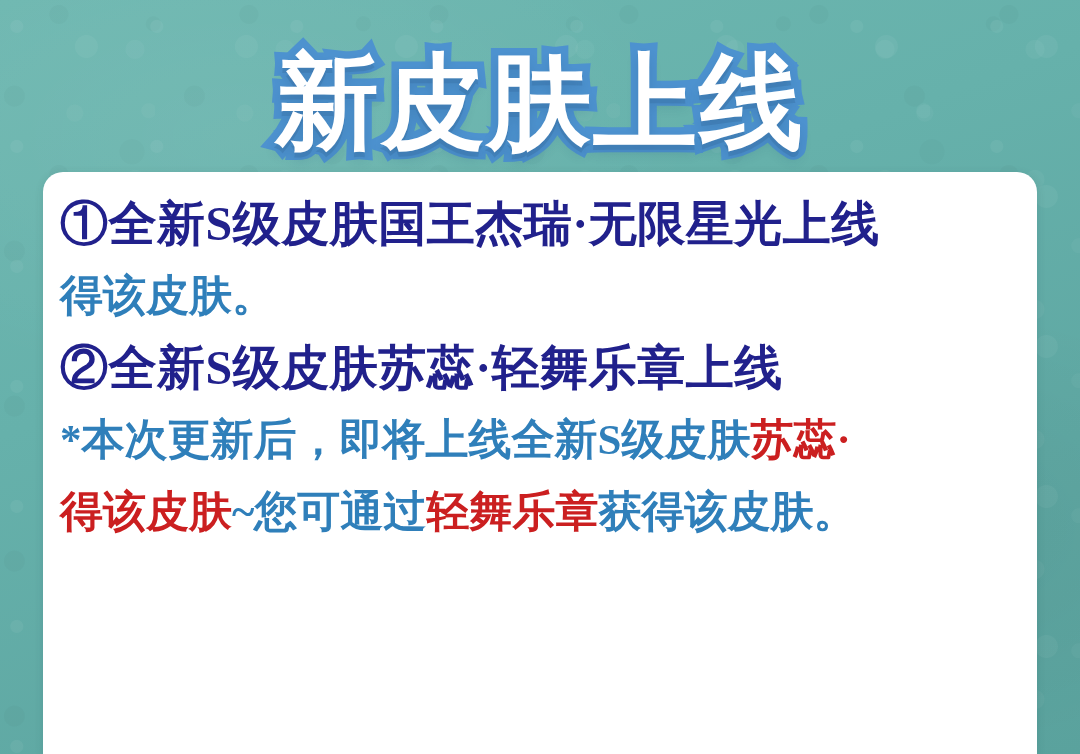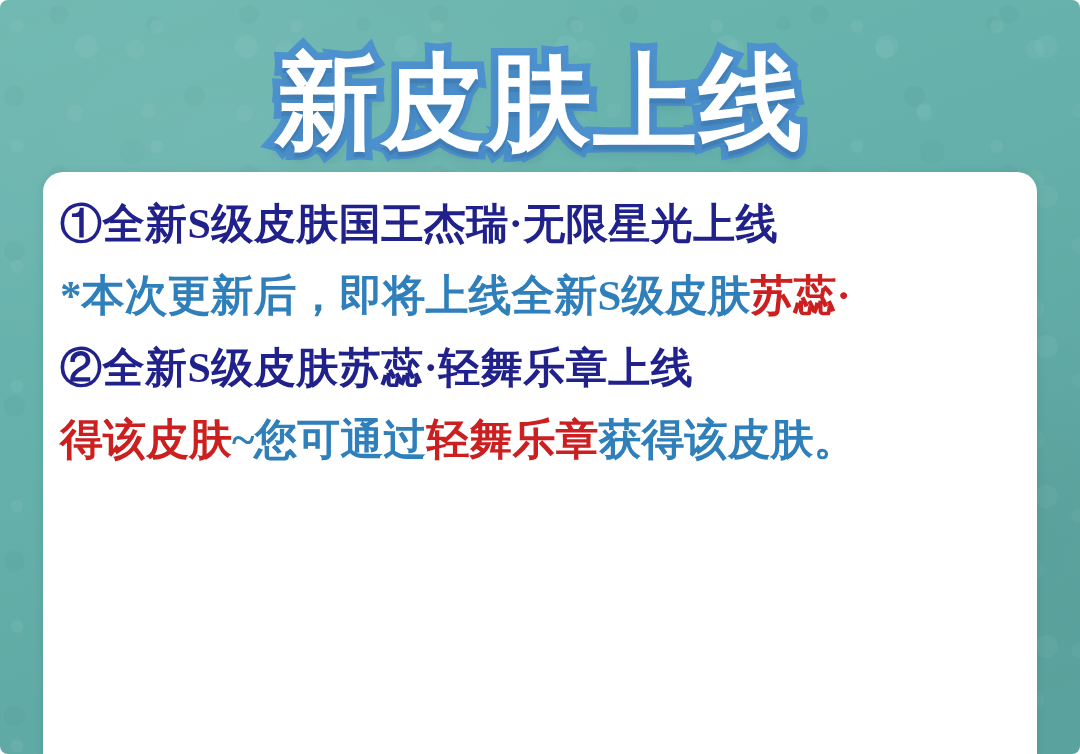--- a/index.html
+++ b/index.html
@@ -15,21 +15,20 @@
 
   #poster {
     position: relative;
     width: 1080px;
     height: 754px;
     background:
       radial-gradient(ellipse 70% 55% at 22% 18%, rgba(255,255,255,0.055), rgba(255,255,255,0) 62%),
       radial-gradient(ellipse 60% 50% at 82% 70%, rgba(0,0,0,0.05), rgba(0,0,0,0) 62%),
       linear-gradient(160deg, #6fb8b1 0%, #66b1ab 38%, #5fa8a3 72%, #5aa29d 100%);
     overflow: hidden;
-    border-radius: 8px;
   }
 
   
   #poster .bg-texture {
     position: absolute;
     inset: 0;
     pointer-events: none;
     opacity: 0.5;
     background-image:
       radial-gradient(circle at 12% 22%, rgba(255,255,255,0.10) 0 6px, rgba(255,255,255,0) 7px),
@@ -93,21 +92,21 @@
   .body-line {
     font-family: "Liberation Serif", "DejaVu Serif", serif;
     font-weight: bold;
     font-size: 43px;
     line-height: 72px;
     white-space: nowrap;
     letter-spacing: 0px;
   }
 
   .body-line.heading {
-    font-size: 42px;
+    font-size: 48px;
     letter-spacing: 0.5px;
   }
 
   
   .c-navy  { color: #21218c; }
   .c-blue  { color: #2f7fba; }
   .c-red   { color: #cb1f20; }
 
   .seg { white-space: pre; }
 </style>
@@ -118,19 +117,20 @@
 
   <div class="bg-texture"></div>
 
   <div id="title-banner">
     <span id="title-text">新皮肤上线</span>
   </div>
 
   <div id="content-card">
     <div id="body-lines">
         <div class="body-line heading"><span class="seg c-navy">①全新S级皮肤国王杰瑞·无限星光上线</span></div>
+        <div class="body-line"><span class="seg c-blue">得该皮肤。</span></div>
+        <div class="body-line heading"><span class="seg c-navy">②全新S级皮肤苏蕊·轻舞乐章上线</span></div>
         <div class="body-line"><span class="seg c-blue">*本次更新后，即将上线全新S级皮肤</span><span class="seg c-red">苏蕊·</span></div>
-        <div class="body-line heading"><span class="seg c-navy">②全新S级皮肤苏蕊·轻舞乐章上线</span></div>
         <div class="body-line"><span class="seg c-red">得该皮肤</span><span class="seg c-blue">~您可通过</span><span class="seg c-red">轻舞乐章</span><span class="seg c-blue">获得该皮肤。</span></div>
       </div>
   </div>
 
 </div>
 
 </body></html>

